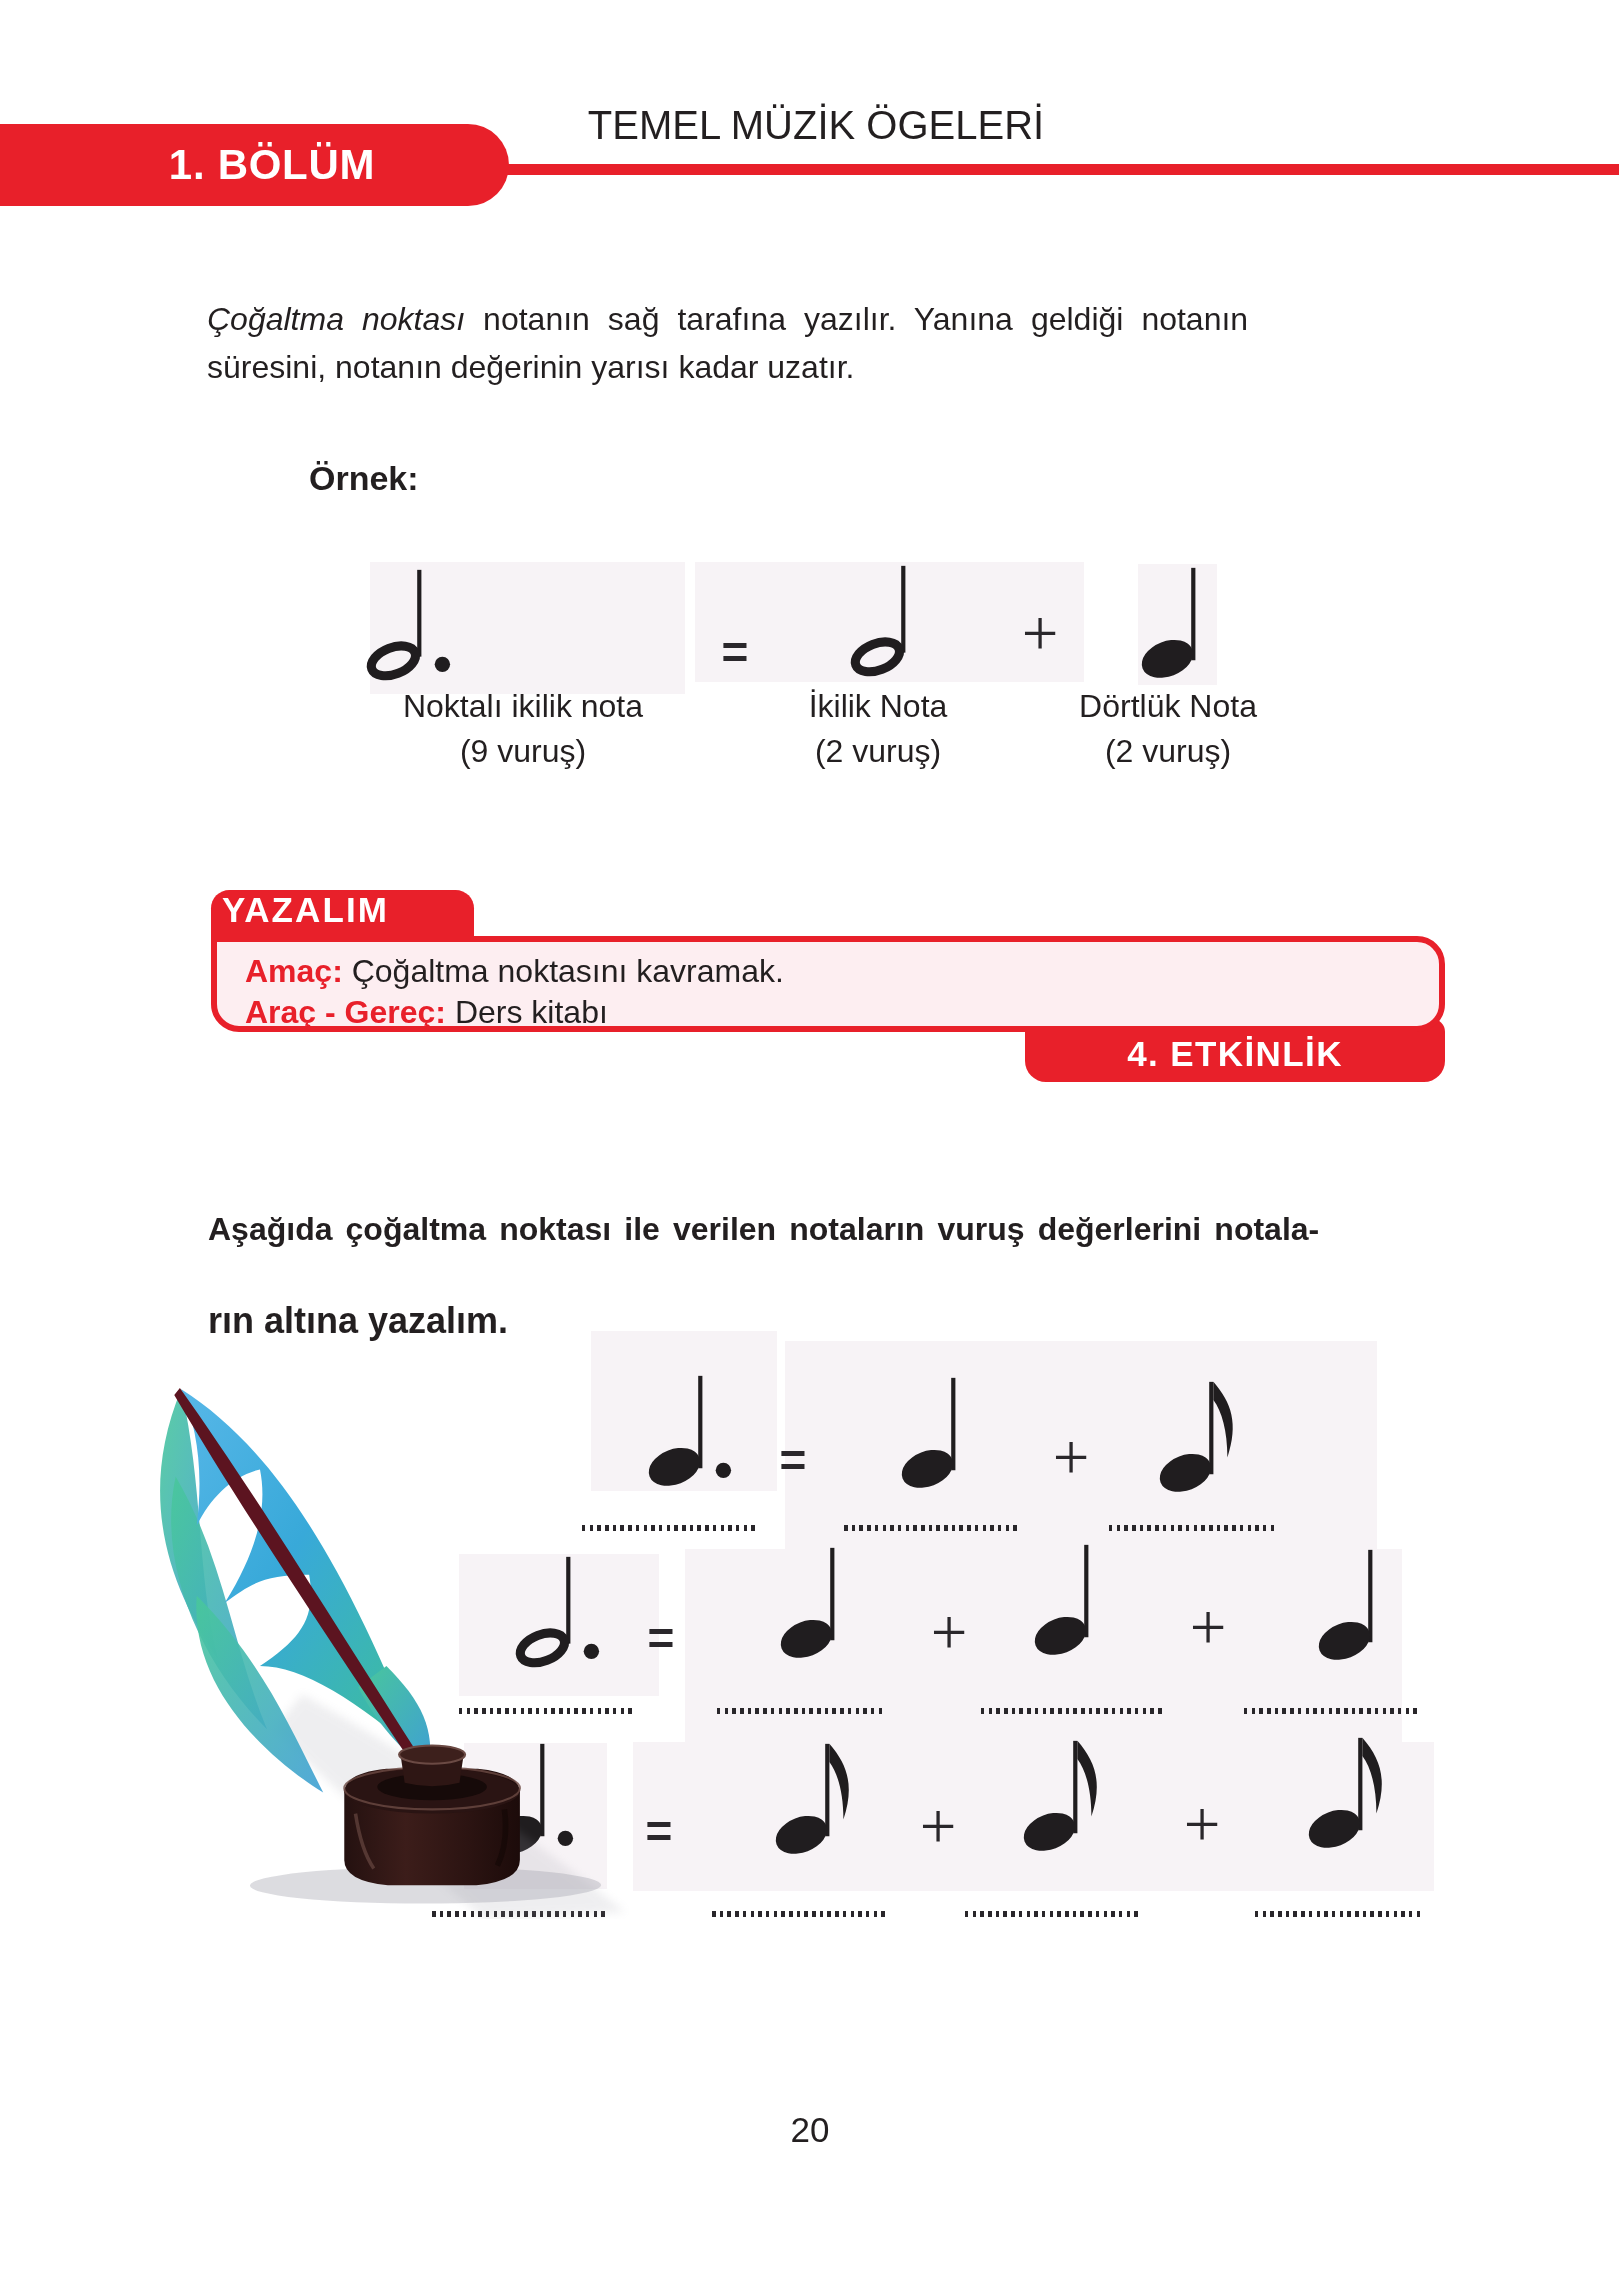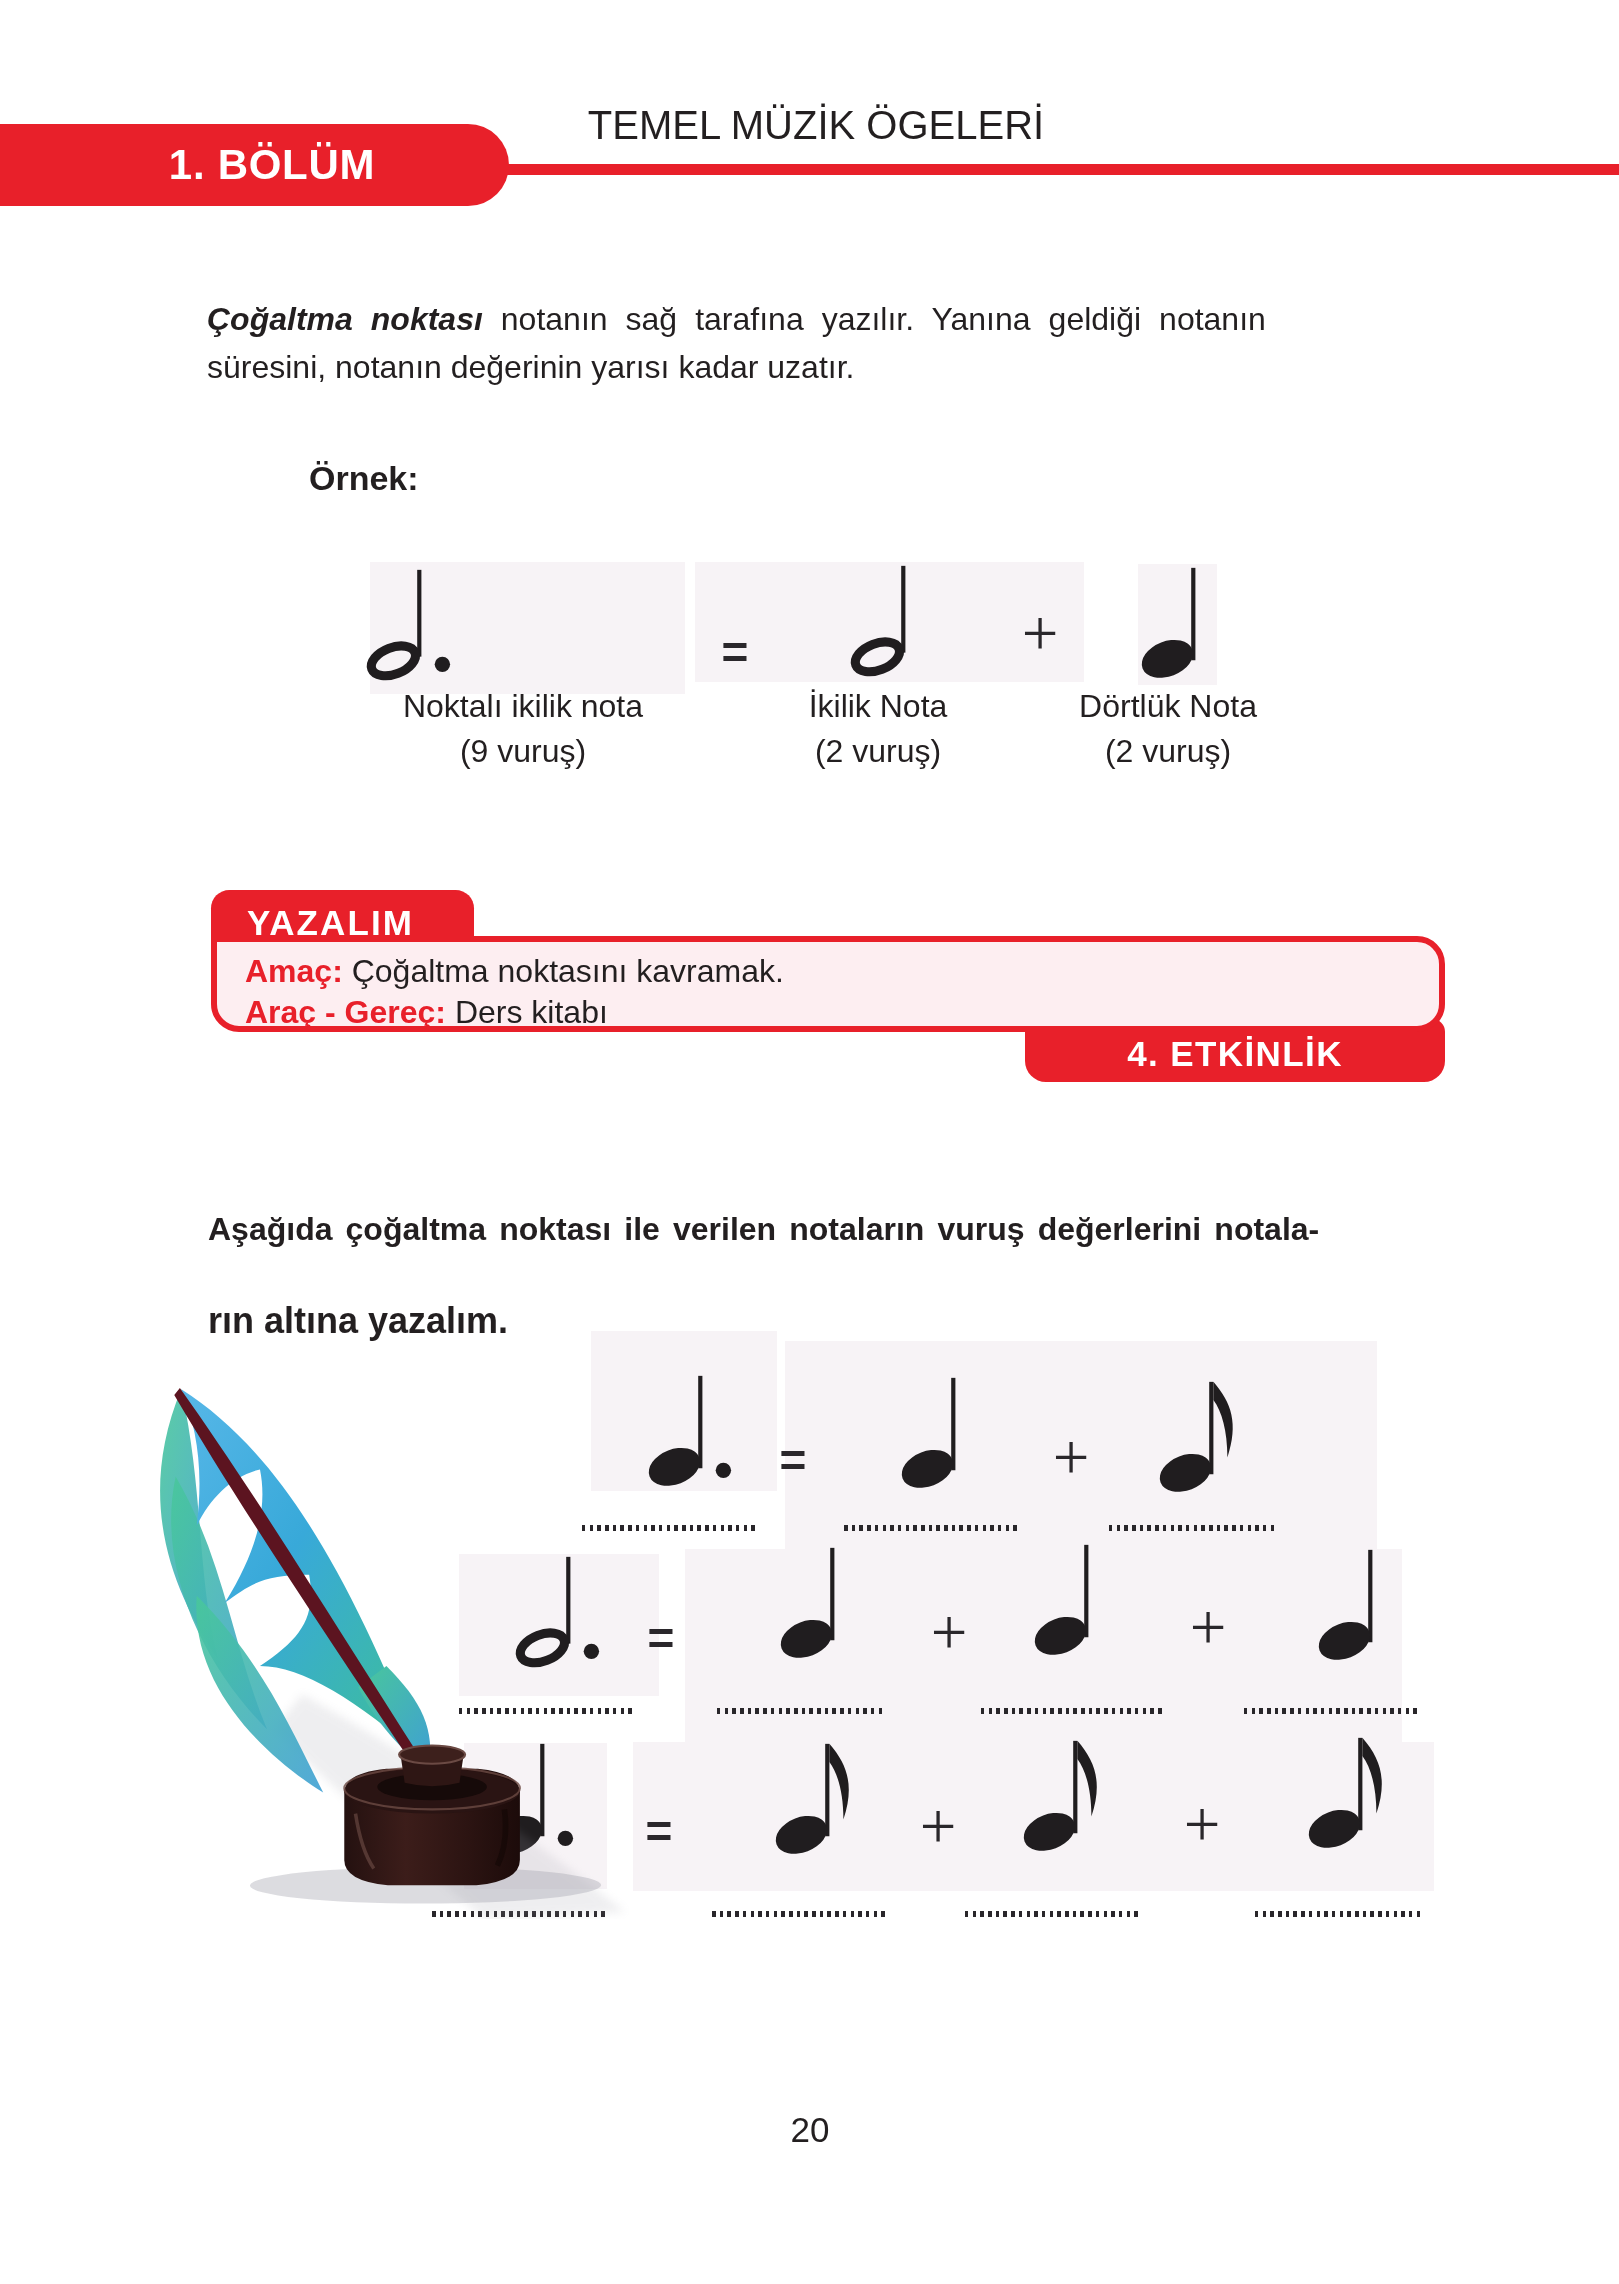--- a/index.html
+++ b/index.html
@@ -19,21 +19,21 @@
   }
   .chapter-banner span{color:#ffffff;font-weight:700;font-size:42px;letter-spacing:0.7px;}
   .header-rule{
     position:absolute;left:485px;right:0;top:164px;height:11.2px;background:#e8202a;z-index:2;
   }
   
   .intro-line1{
     position:absolute;left:207px;top:301px;width:1237px;
     font-size:32px;white-space:nowrap;word-spacing:9.1px;
   }
-  .intro-line1 .lead{font-weight:700;font-style:italic;}
+  .intro-line1 .lead{font-weight:400;font-style:italic;}
   .intro-line2{
     position:absolute;left:207px;top:349px;font-size:32px;
   }
   .ornek-heading{
     position:absolute;left:309px;top:459px;font-size:34px;font-weight:700;
   }
   
   .backdrop{position:absolute;background:#f7f3f6;}
   .note{position:absolute;width:105px;height:137px;}
   .note svg{display:block;}
@@ -43,21 +43,21 @@
   }
   .op-plus{
     position:absolute;transform:translate(-50%,-50%);
     font-weight:400;font-size:65px;color:#2a272b;font-family:"Liberation Serif",serif;
   }
   .ex-label{position:absolute;width:366px;text-align:center;font-size:32px;line-height:37px;}
   
   .yazalim-tab{
     position:absolute;left:211px;top:890px;width:263px;height:53px;
     background:#e8202a;border-radius:18.3px 18.3px 0 0;z-index:1;
-    display:flex;align-items:flex-end;padding-left:36px;box-sizing:border-box;
+    display:flex;align-items:flex-start;padding-left:11px;box-sizing:border-box;
   }
   .yazalim-tab span{color:#ffffff;font-weight:700;font-size:35px;letter-spacing:2.1px;}
   .etkinlik-banner{
     position:absolute;left:1025px;top:1019px;width:420px;height:63px;
     background:#e8202a;border-radius:0 12.7px 21px 21px;z-index:1;
     display:flex;align-items:flex-end;justify-content:center;box-sizing:border-box;padding-bottom:8.4px;
   }
   .etkinlik-banner span{color:#ffffff;font-weight:700;font-size:35px;letter-spacing:1.4px;}
   .yazalim-box{
     position:absolute;left:211px;top:936px;width:1234px;height:96px;

